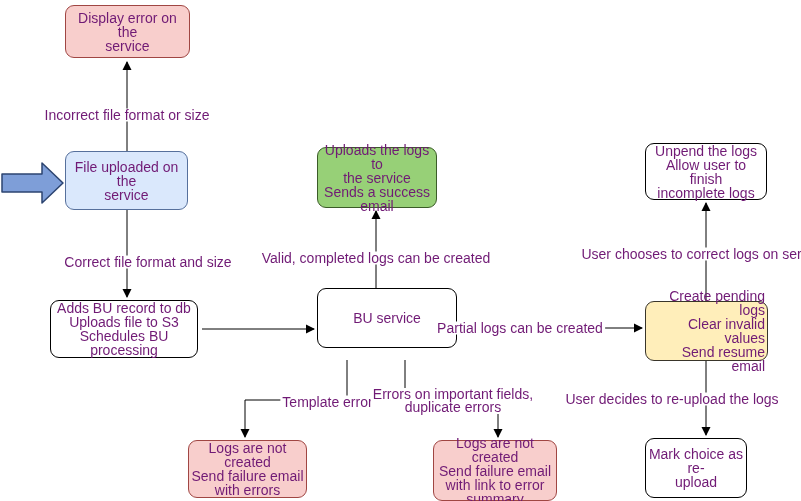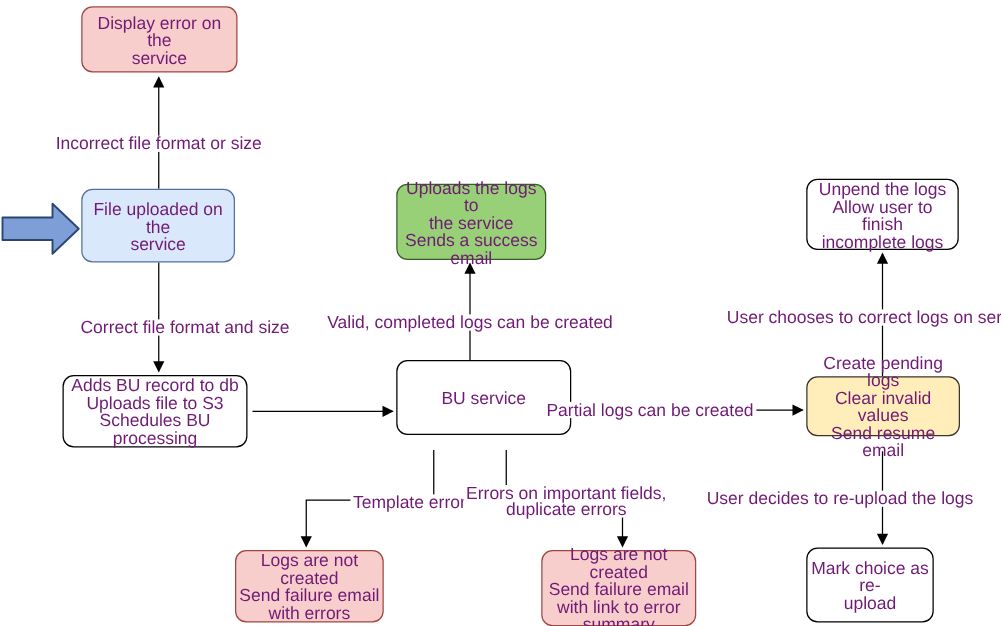--- a/index.html
+++ b/index.html
@@ -78,21 +78,21 @@
     <div>Sends a success</div>
     <div>email</div>
   </div>
 
   <div class="node white" style="left:645px; top:143px; width:122px; height:57px;">
     <div>Unpend the logs</div>
     <div>Allow user to finish</div>
     <div>incomplete logs</div>
   </div>
 
-  <div class="node yellow" style="left:645px; top:301px; width:123px; height:48px;">
+  <div class="node yellow" style="left:645px; top:301px; width:123px; height:60px;text-align:right;">
     <div>Create pending logs</div>
     <div>Clear invalid values</div>
     <div>Send resume email</div>
   </div>
 
   <div class="node white" style="left:645px; top:438px; width:102px; height:60px;">
     <div>Mark choice as re-</div>
     <div>upload</div>
   </div>
 

